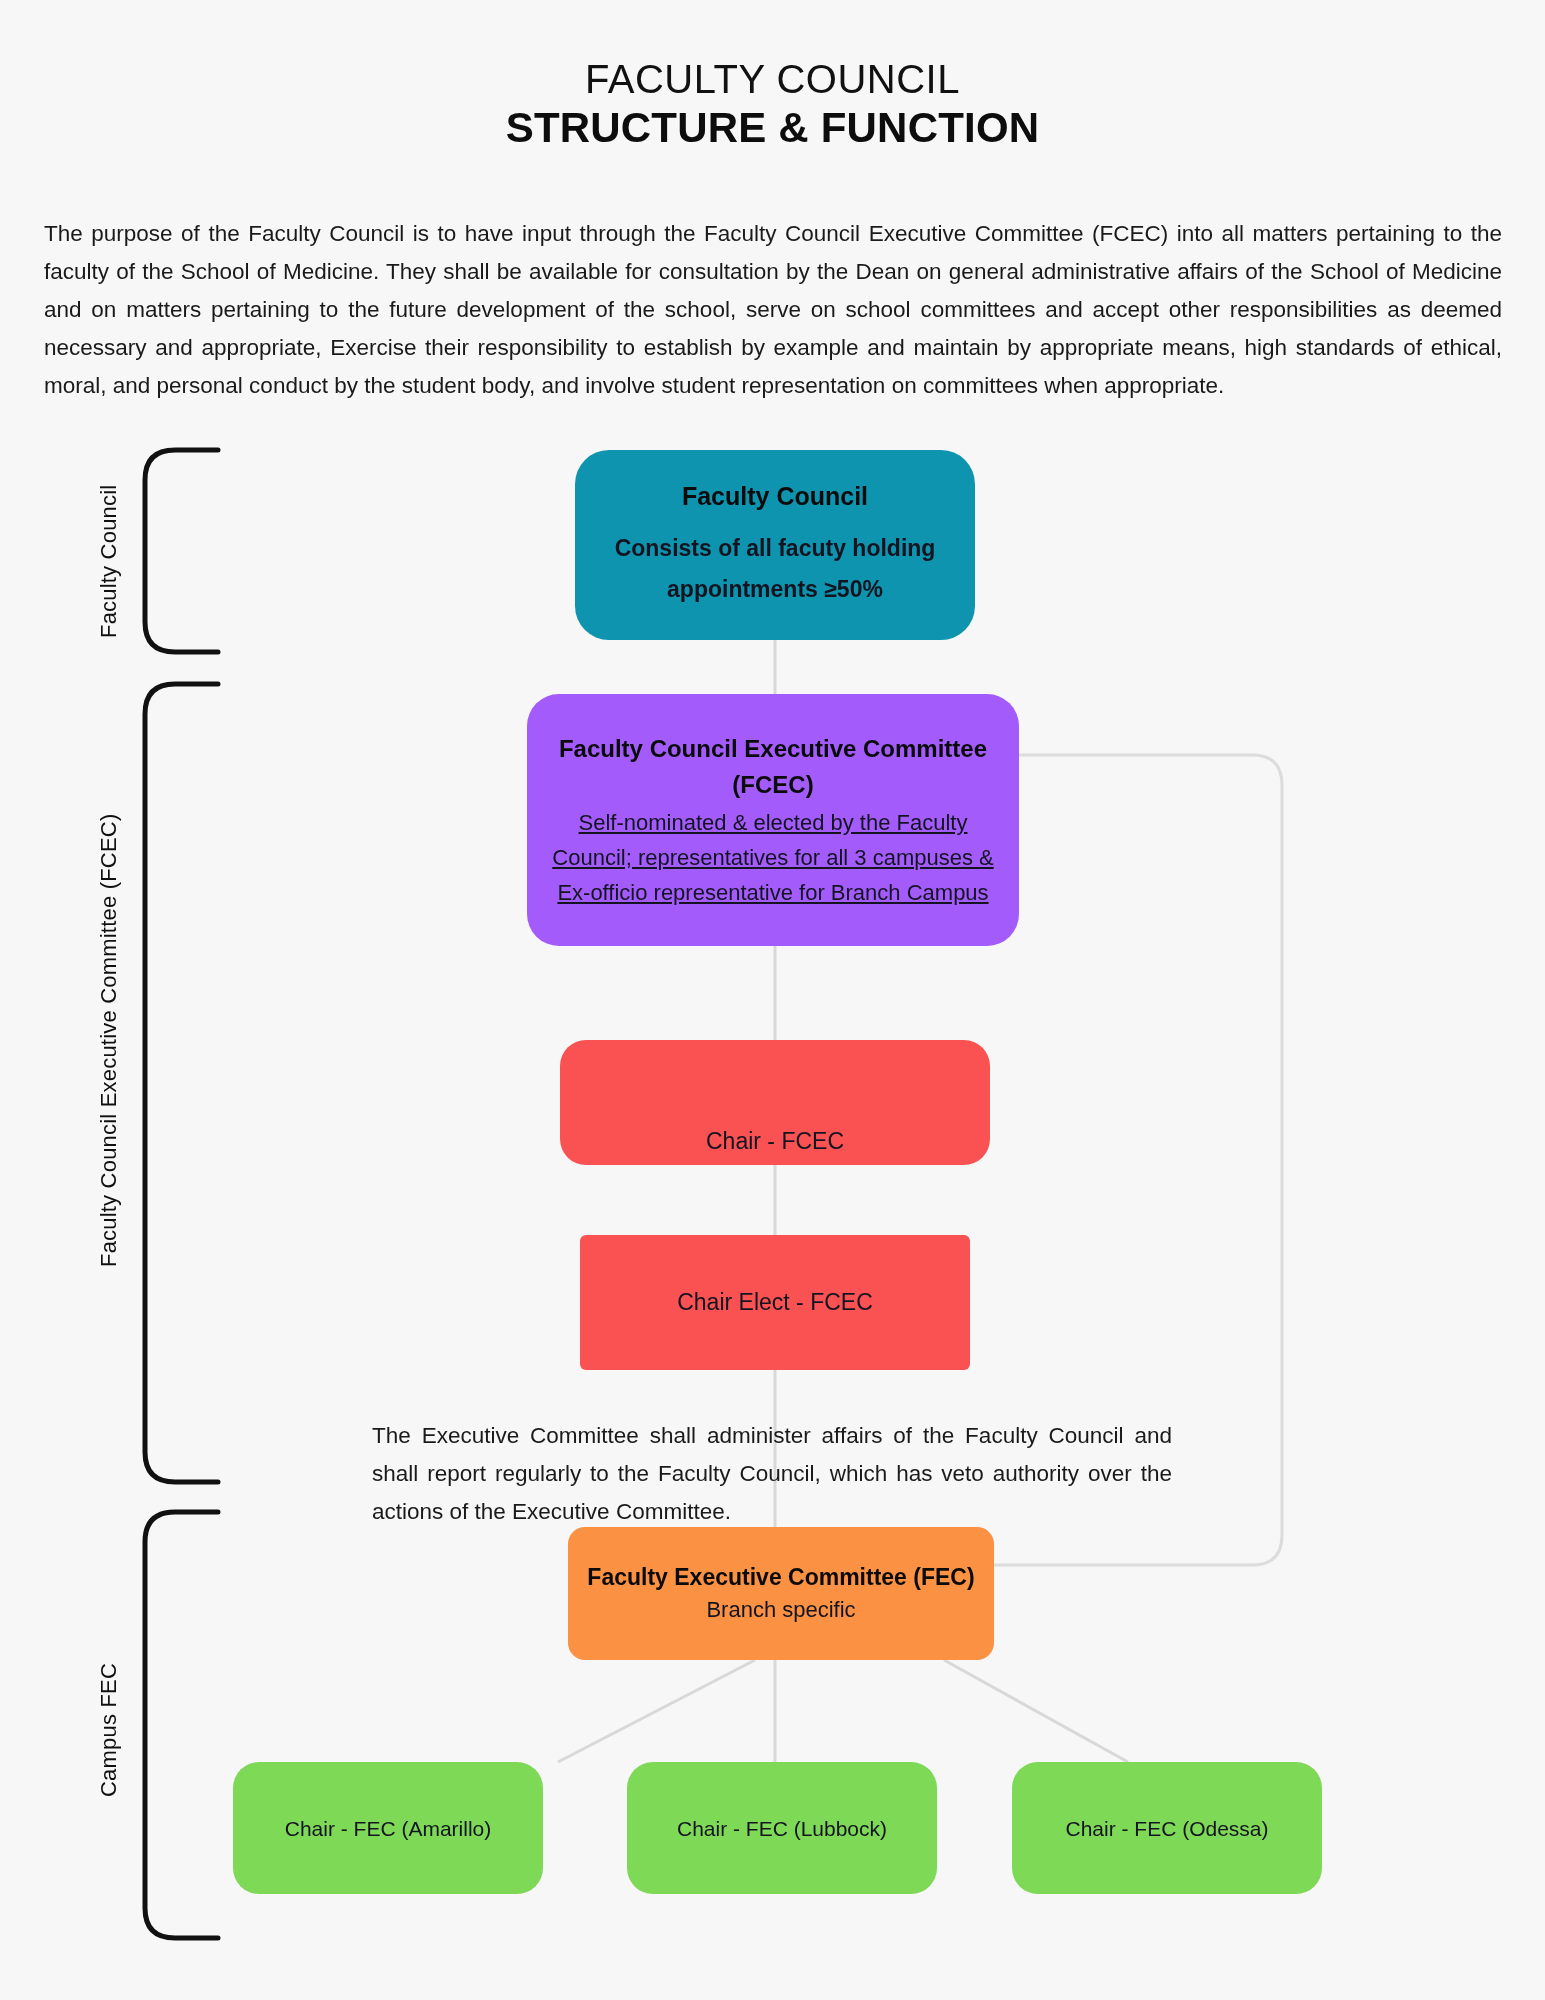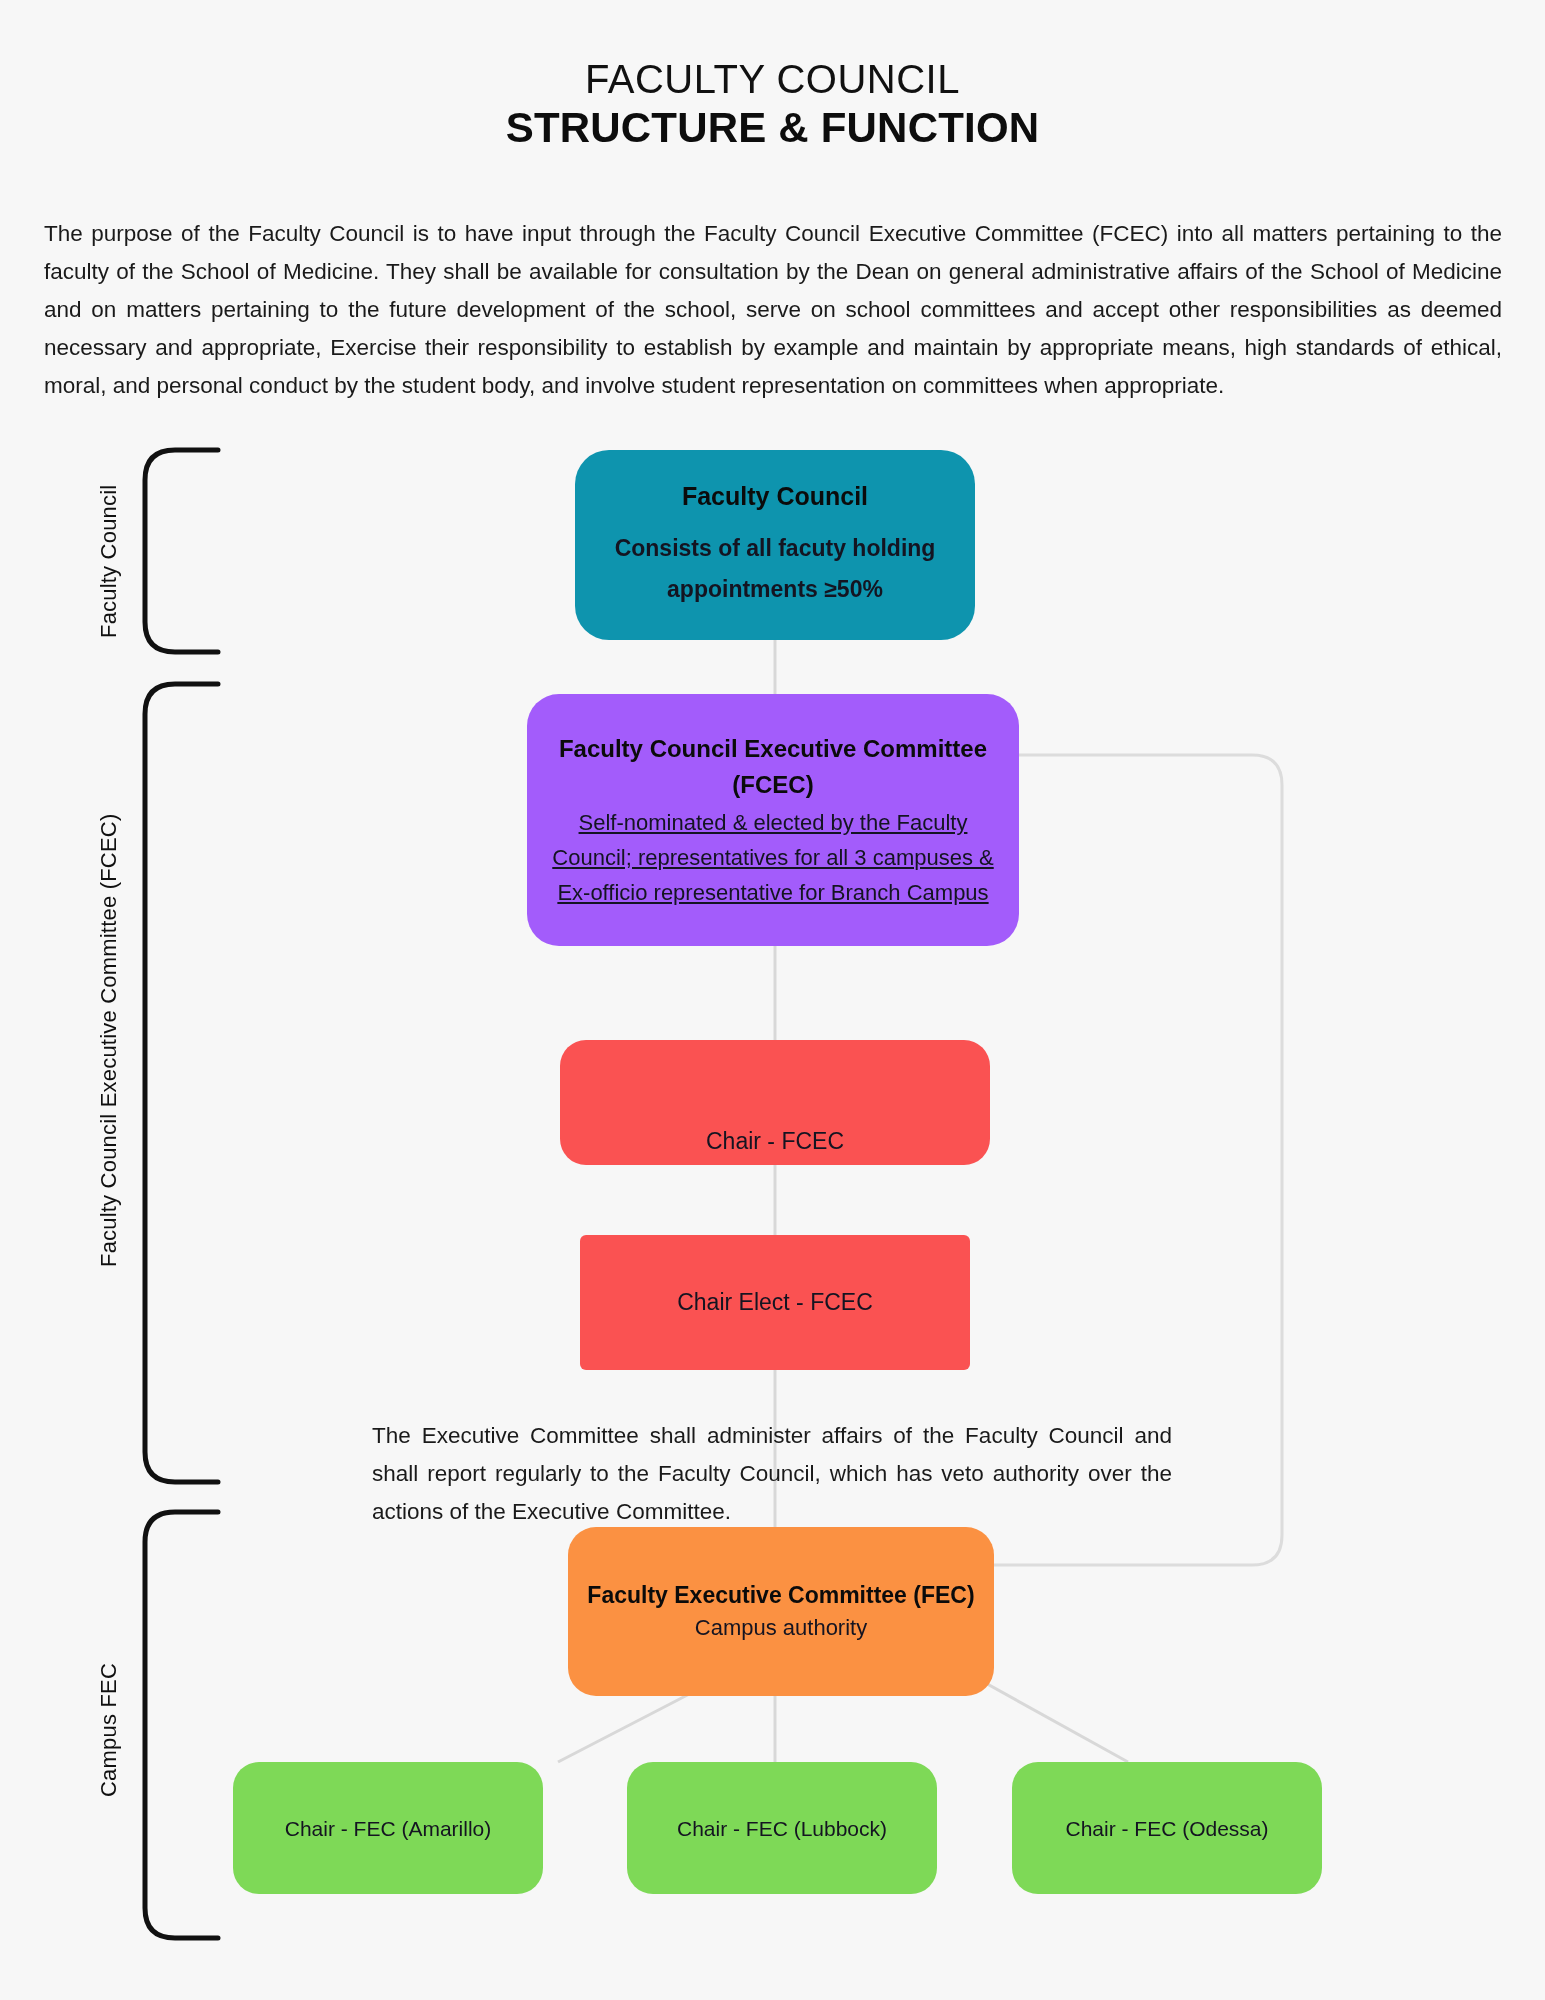--- a/index.html
+++ b/index.html
@@ -124,23 +124,23 @@
   #node-chair-elect {
     left: 580px; top: 1235px;
     width: 390px; height: 135px;
     background: #fa5252;
     border-radius: 6px;
   }
   #node-chair-fcec .sub, #node-chair-elect .sub { font-size: 23px; }
 
   #node-fec {
     left: 568px; top: 1527px;
-    width: 426px; height: 169px;
+    width: 426px; height: 133px;
     background: #fb9142;
-    border-radius: 28px;
+    border-radius: 17px;
   }
   #node-fec .ttl { font-size: 23px; line-height: 30px; }
   #node-fec .sub { font-size: 22px; }
 
   .node-green {
     background: #7ed957;
     border-radius: 26px;
     width: 310px;
     height: 132px;
     top: 1762px;
@@ -230,21 +230,21 @@
   </div>
 
   <div class="node" id="node-chair-elect">
     <div class="sub">Chair Elect - FCEC</div>
   </div>
 
   <p id="exec-note">The Executive Committee shall administer affairs of the Faculty Council and shall report regularly to the Faculty Council, which has veto authority over the actions of the Executive Committee.</p>
 
   <div class="node" id="node-fec">
     <div class="ttl">Faculty Executive Committee (FEC)</div>
-    <div class="sub">Campus authority</div>
+    <div class="sub">Branch specific</div>
   </div>
 
   <div class="node node-green" id="node-fec-amarillo">
     <div class="sub">Chair - FEC (Amarillo)</div>
   </div>
 
   <div class="node node-green" id="node-fec-odessa">
     <div class="sub">Chair - FEC (Odessa)</div>
   </div>
 

